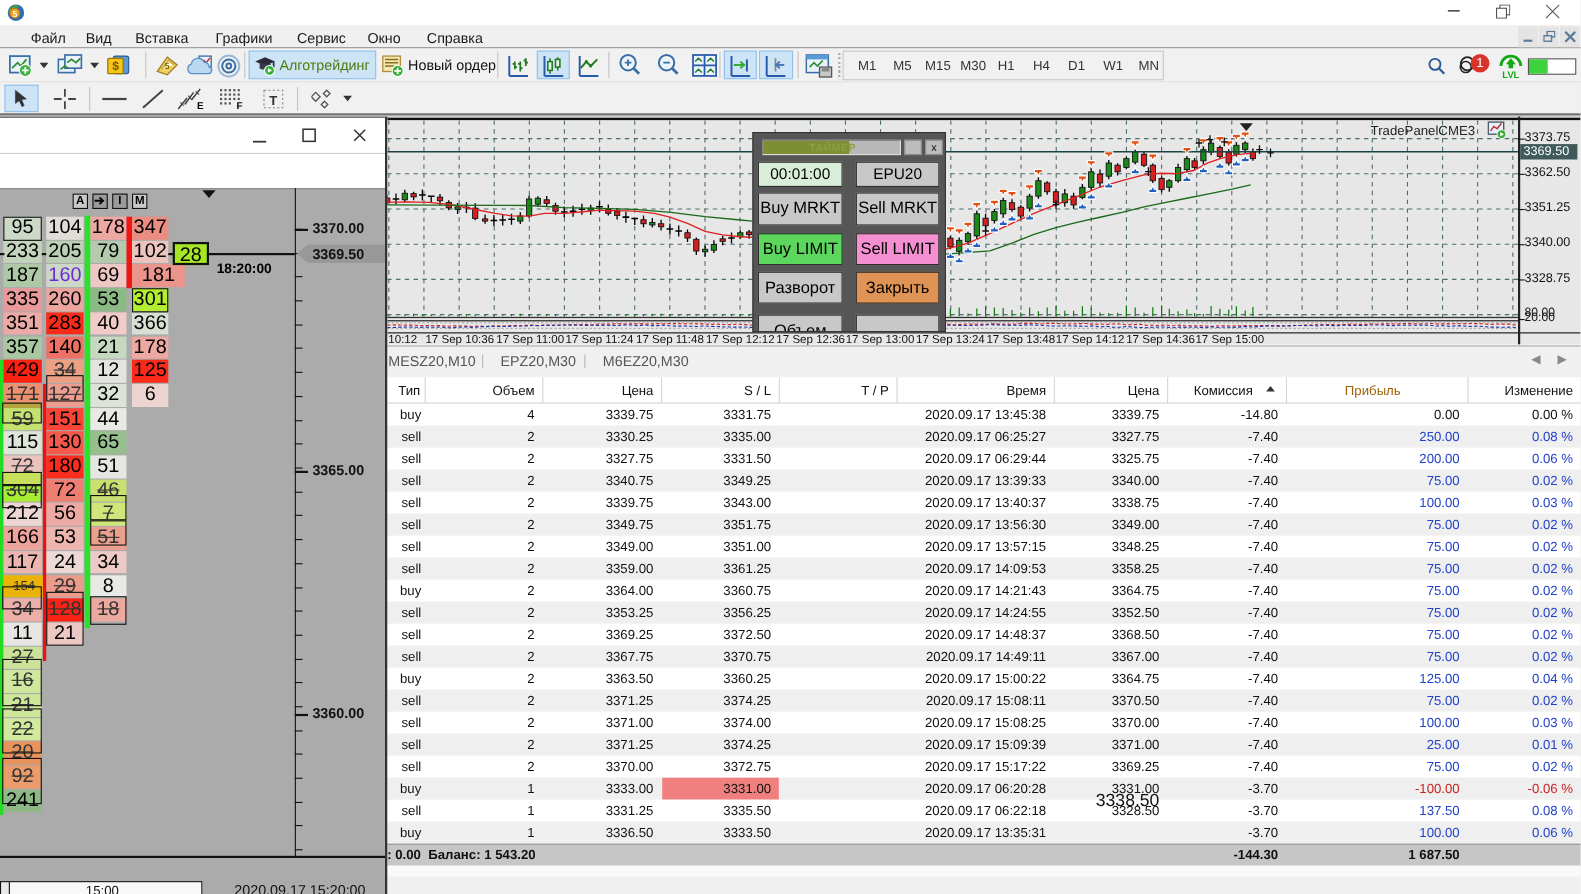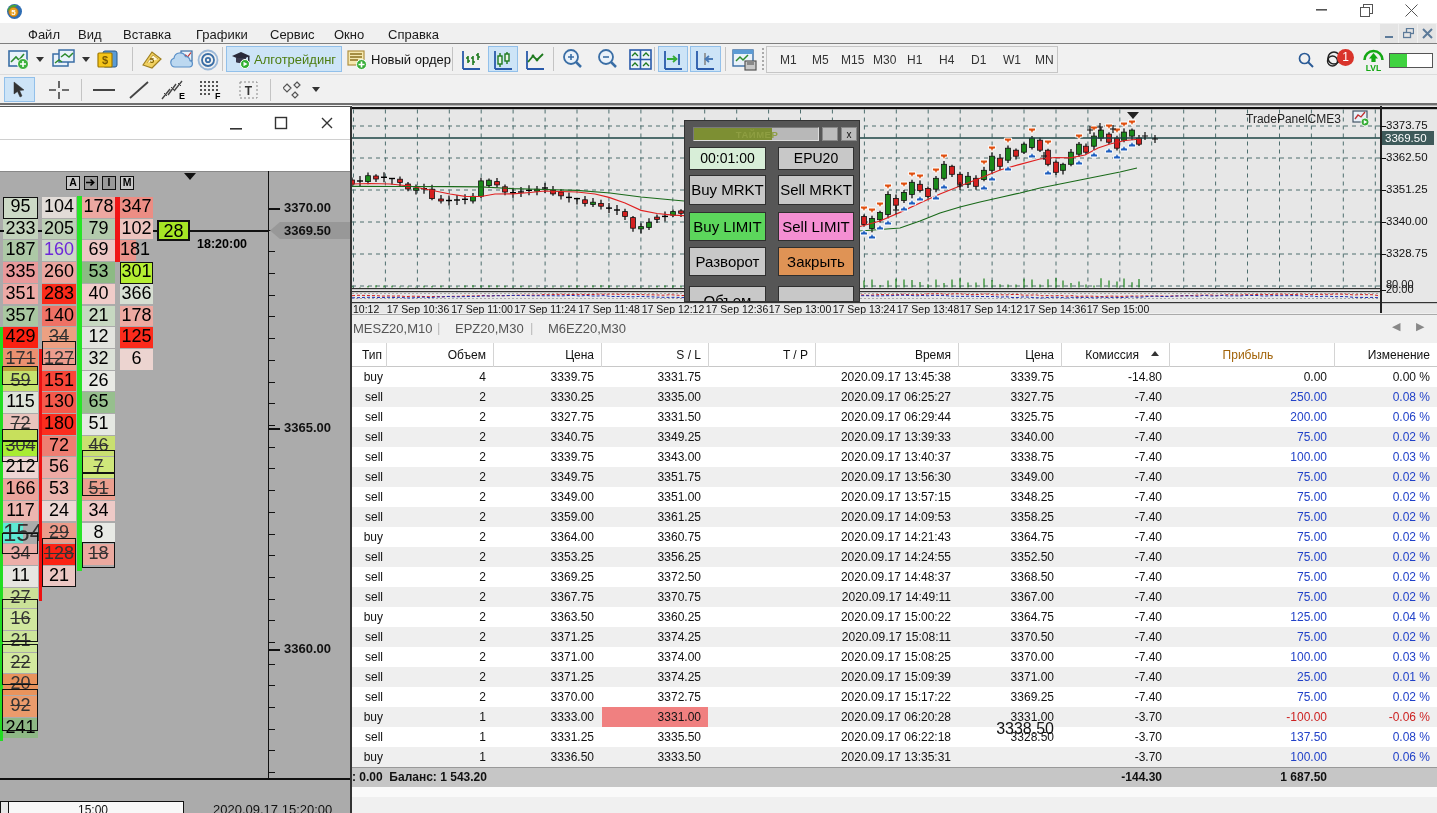--- a/index.html
+++ b/index.html
@@ -896,21 +896,21 @@
 <div class="abs" style="left:3px;top:198.5px;width:35px;height:20.7px;background:#a9c7a1;text-align:center;font-size:18px;line-height:19.7px;color:#000;">357</div>
 <div class="abs" style="left:3px;top:220.2px;width:35px;height:20.7px;background:#fb2212;text-align:center;font-size:18px;line-height:19.7px;color:#000;">429</div>
 <div class="abs" style="left:3px;top:241.9px;width:35px;height:20.7px;background:#eb9070;text-align:center;font-size:18px;line-height:19.7px;text-decoration:line-through;color:#333;">171</div>
 <div class="abs" style="left:3px;top:263.6px;width:35px;height:20.7px;background:#c6e26e;text-align:center;font-size:18px;line-height:19.7px;text-decoration:line-through;color:#333;">59</div>
 <div class="abs" style="left:3px;top:285.3px;width:35px;height:20.7px;background:#dee4d9;text-align:center;font-size:18px;line-height:19.7px;color:#000;">115</div>
 <div class="abs" style="left:3px;top:307.0px;width:35px;height:20.7px;background:#e9c3bc;text-align:center;font-size:18px;line-height:19.7px;text-decoration:line-through;color:#333;">72</div>
 <div class="abs" style="left:3px;top:328.7px;width:35px;height:20.7px;background:#a8ec34;text-align:center;font-size:18px;line-height:19.7px;text-decoration:line-through;color:#333;">304</div>
 <div class="abs" style="left:3px;top:350.4px;width:35px;height:20.7px;background:#eed6d4;text-align:center;font-size:18px;line-height:19.7px;color:#000;">212</div>
 <div class="abs" style="left:3px;top:372.1px;width:35px;height:20.7px;background:#eca49c;text-align:center;font-size:18px;line-height:19.7px;color:#000;">166</div>
 <div class="abs" style="left:3px;top:393.8px;width:35px;height:20.7px;background:#ecb6b0;text-align:center;font-size:18px;line-height:19.7px;color:#000;">117</div>
-<div class="abs" style="left:3px;top:415.5px;width:20px;height:20.7px;background:#5eead4;text-align:center;font-size:24px;line-height:19.7px;text-decoration:line-through;color:#333;">154</div>
+<div class="abs" style="left:3px;top:415.5px;width:38px;height:20.7px;background:#eab308;text-align:center;font-size:12px;line-height:19.7px;text-decoration:line-through;color:#333;">154</div>
 <div class="abs" style="left:3px;top:437.2px;width:35px;height:20.7px;background:#ecaea8;text-align:center;font-size:18px;line-height:19.7px;text-decoration:line-through;color:#333;">34</div>
 <div class="abs" style="left:3px;top:458.9px;width:35px;height:20.7px;background:#e7e5e1;text-align:center;font-size:18px;line-height:19.7px;color:#000;">11</div>
 <div class="abs" style="left:3px;top:480.6px;width:35px;height:20.7px;background:#cbe298;text-align:center;font-size:18px;line-height:19.7px;text-decoration:line-through;color:#333;">27</div>
 <div class="abs" style="left:3px;top:502.3px;width:35px;height:20.7px;background:#d0e79e;text-align:center;font-size:18px;line-height:19.7px;text-decoration:line-through;color:#333;">16</div>
 <div class="abs" style="left:3px;top:524.0px;width:35px;height:20.7px;background:#cde69a;text-align:center;font-size:18px;line-height:19.7px;text-decoration:line-through;color:#333;">21</div>
 <div class="abs" style="left:3px;top:545.7px;width:35px;height:20.7px;background:#d3e99e;text-align:center;font-size:18px;line-height:19.7px;text-decoration:line-through;color:#333;">22</div>
 <div class="abs" style="left:3px;top:567.4px;width:35px;height:20.7px;background:#e9935c;text-align:center;font-size:18px;line-height:19.7px;text-decoration:line-through;color:#333;">20</div>
 <div class="abs" style="left:3px;top:589.1px;width:35px;height:20.7px;background:#eb9b6c;text-align:center;font-size:18px;line-height:19.7px;text-decoration:line-through;color:#333;">92</div>
 <div class="abs" style="left:3px;top:610.8px;width:35px;height:20.7px;background:#8eb885;text-align:center;font-size:18px;line-height:19.7px;color:#000;">241</div>
 <div class="abs" style="left:42px;top:90.0px;width:34px;height:20.7px;background:#e2dcd8;text-align:center;font-size:18px;line-height:19.7px;color:#000;">104</div>
@@ -932,32 +932,32 @@
 <div class="abs" style="left:42px;top:437.2px;width:34px;height:20.7px;background:#fb2214;text-align:center;font-size:18px;line-height:19.7px;text-decoration:line-through;color:#333;">128</div>
 <div class="abs" style="left:42px;top:458.9px;width:34px;height:20.7px;background:#ecc7c3;text-align:center;font-size:18px;line-height:19.7px;color:#000;">21</div>
 <div class="abs" style="left:82px;top:90.0px;width:33px;height:20.7px;background:#eda8a1;text-align:center;font-size:18px;line-height:19.7px;color:#000;">178</div>
 <div class="abs" style="left:82px;top:111.7px;width:33px;height:20.7px;background:#b3cbac;text-align:center;font-size:18px;line-height:19.7px;color:#000;">79</div>
 <div class="abs" style="left:82px;top:133.4px;width:33px;height:20.7px;background:#ecc7c4;text-align:center;font-size:18px;line-height:19.7px;color:#000;">69</div>
 <div class="abs" style="left:82px;top:155.1px;width:33px;height:20.7px;background:#8cba84;text-align:center;font-size:18px;line-height:19.7px;color:#000;">53</div>
 <div class="abs" style="left:82px;top:176.8px;width:33px;height:20.7px;background:#f0ccc9;text-align:center;font-size:18px;line-height:19.7px;color:#000;">40</div>
 <div class="abs" style="left:82px;top:198.5px;width:33px;height:20.7px;background:#c7d8c1;text-align:center;font-size:18px;line-height:19.7px;color:#000;">21</div>
 <div class="abs" style="left:82px;top:220.2px;width:33px;height:20.7px;background:#e3e4df;text-align:center;font-size:18px;line-height:19.7px;color:#000;">12</div>
 <div class="abs" style="left:82px;top:241.9px;width:33px;height:20.7px;background:#dce2d8;text-align:center;font-size:18px;line-height:19.7px;color:#000;">32</div>
-<div class="abs" style="left:82px;top:263.6px;width:33px;height:20.7px;background:#e9eae5;text-align:center;font-size:18px;line-height:19.7px;color:#000;">26</div>
+<div class="abs" style="left:82px;top:263.6px;width:33px;height:20.7px;background:#e9eae5;text-align:center;font-size:18px;line-height:19.7px;color:#000;">44</div>
 <div class="abs" style="left:82px;top:285.3px;width:33px;height:20.7px;background:#96bf8d;text-align:center;font-size:18px;line-height:19.7px;color:#000;">65</div>
 <div class="abs" style="left:82px;top:307.0px;width:33px;height:20.7px;background:#e5e8e2;text-align:center;font-size:18px;line-height:19.7px;color:#000;">51</div>
 <div class="abs" style="left:82px;top:328.7px;width:33px;height:20.7px;background:#c9e070;text-align:center;font-size:18px;line-height:19.7px;text-decoration:line-through;color:#333;">46</div>
 <div class="abs" style="left:82px;top:350.4px;width:33px;height:20.7px;background:#cfe77a;text-align:center;font-size:18px;line-height:19.7px;text-decoration:line-through;color:#333;">7</div>
 <div class="abs" style="left:82px;top:372.1px;width:33px;height:20.7px;background:#eb9f8f;text-align:center;font-size:18px;line-height:19.7px;text-decoration:line-through;color:#333;">51</div>
 <div class="abs" style="left:82px;top:393.8px;width:33px;height:20.7px;background:#eecac7;text-align:center;font-size:18px;line-height:19.7px;color:#000;">34</div>
 <div class="abs" style="left:82px;top:415.5px;width:33px;height:20.7px;background:#e8eae5;text-align:center;font-size:18px;line-height:19.7px;color:#000;">8</div>
 <div class="abs" style="left:82px;top:437.2px;width:33px;height:20.7px;background:#eba99f;text-align:center;font-size:18px;line-height:19.7px;text-decoration:line-through;color:#333;">18</div>
 <div class="abs" style="left:120px;top:90.0px;width:33px;height:20.7px;background:#ec8d84;text-align:center;font-size:18px;line-height:19.7px;color:#000;">347</div>
 <div class="abs" style="left:120px;top:111.7px;width:33px;height:20.7px;background:#ecc4be;text-align:center;font-size:18px;line-height:19.7px;color:#000;">102</div>
-<div class="abs" style="left:120px;top:133.4px;width:16px;height:20.7px;background:#eb948c;text-align:center;font-size:18px;line-height:19.7px;color:#000;">181</div>
+<div class="abs" style="left:120px;top:133.4px;width:48px;height:20.7px;background:#eb948c;text-align:center;font-size:18px;line-height:19.7px;color:#000;">181</div>
 <div class="abs" style="left:120px;top:155.1px;width:33px;height:20.7px;background:#b4ee32;text-align:center;font-size:18px;line-height:19.7px;color:#000;">301</div>
 <div class="abs" style="left:120px;top:176.8px;width:33px;height:20.7px;background:#d6dfd2;text-align:center;font-size:18px;line-height:19.7px;color:#000;">366</div>
 <div class="abs" style="left:120px;top:198.5px;width:33px;height:20.7px;background:#eda9a1;text-align:center;font-size:18px;line-height:19.7px;color:#000;">178</div>
 <div class="abs" style="left:120px;top:220.2px;width:33px;height:20.7px;background:#fb2b1c;text-align:center;font-size:18px;line-height:19.7px;color:#000;">125</div>
 <div class="abs" style="left:120px;top:241.9px;width:33px;height:20.7px;background:#ecd4d0;text-align:center;font-size:18px;line-height:19.7px;color:#000;">6</div>
 <div class="abs" style="left:0;top:220px;width:3px;height:414px;background:#22dd22;"></div>
 <div class="abs" style="left:39px;top:242px;width:3px;height:252px;background:#ee1111;"></div>
 <div class="abs" style="left:77px;top:89px;width:5px;height:375px;background:#28e428;"></div>
 <div class="abs" style="left:115px;top:90px;width:5px;height:65px;background:#f01515;"></div>
 <div class="abs" style="left:3px;top:259px;width:34px;height:5px;background:#b7a13b;"></div>

